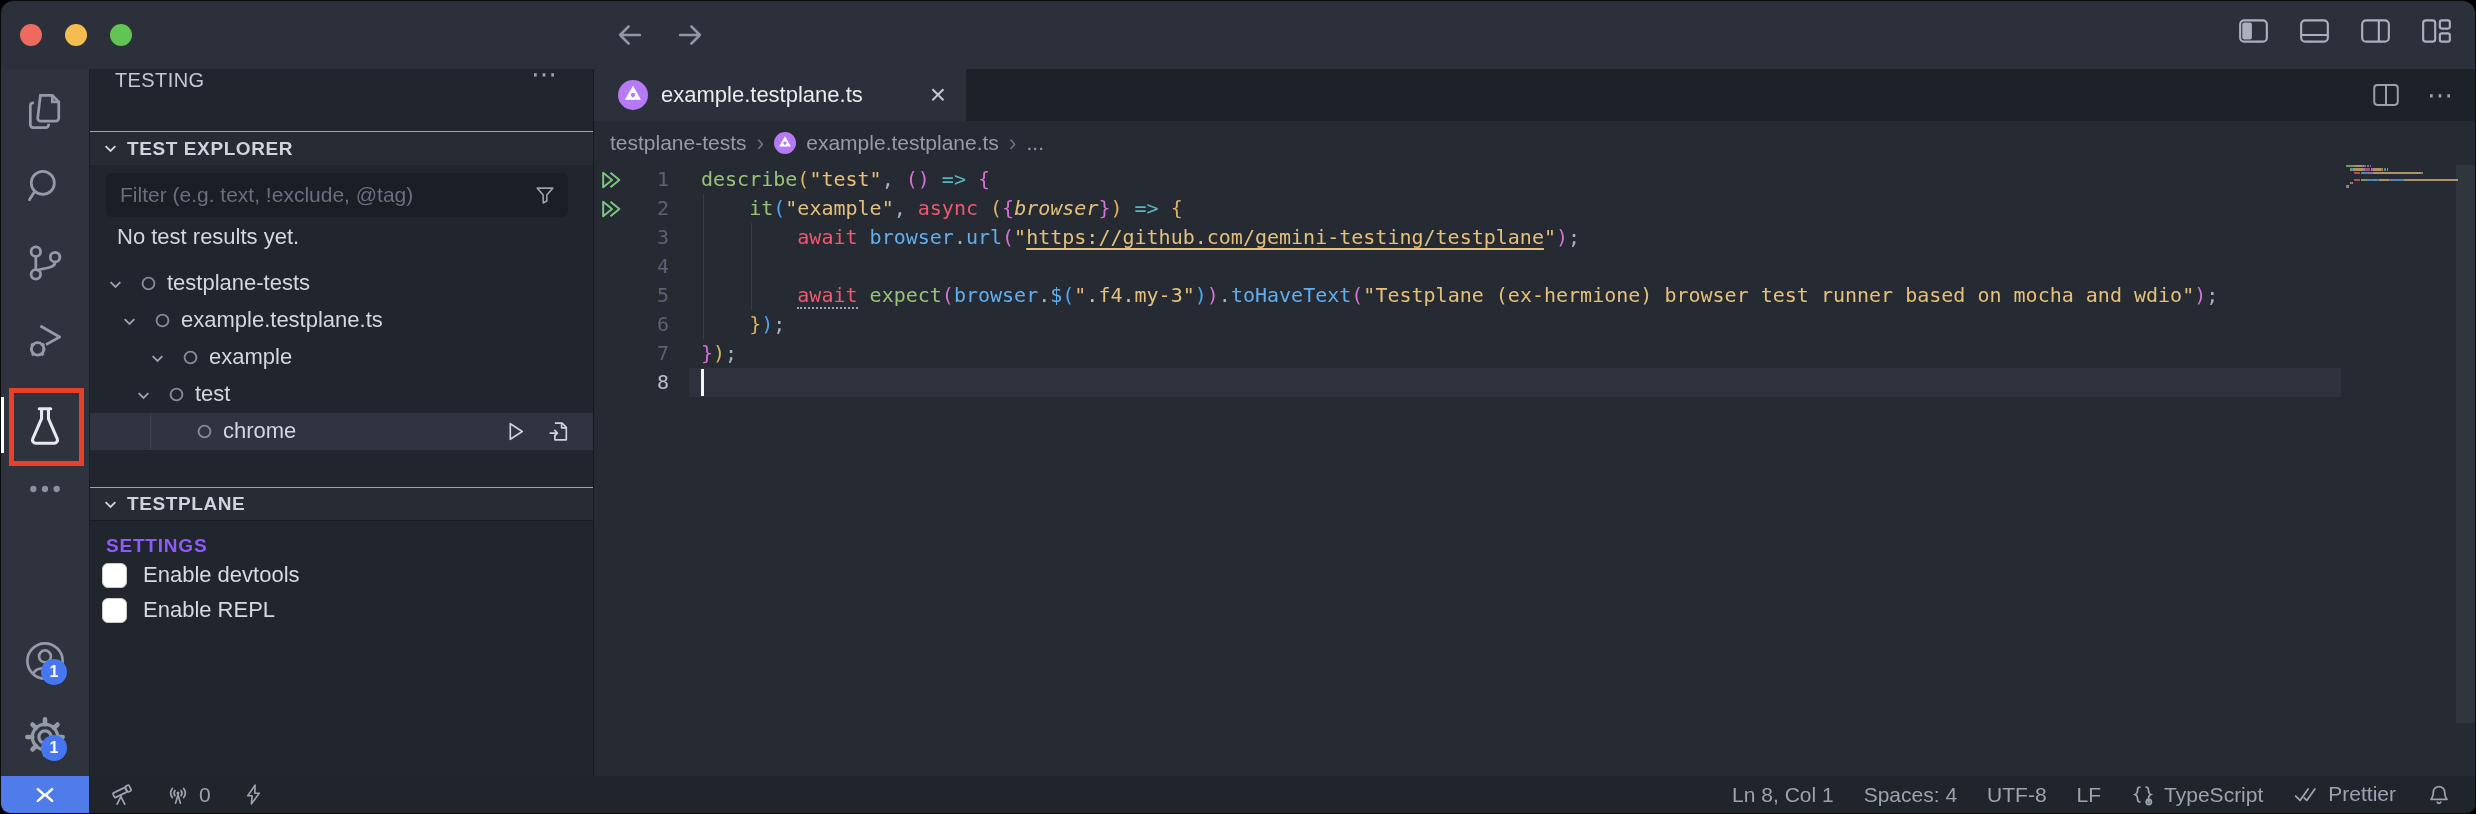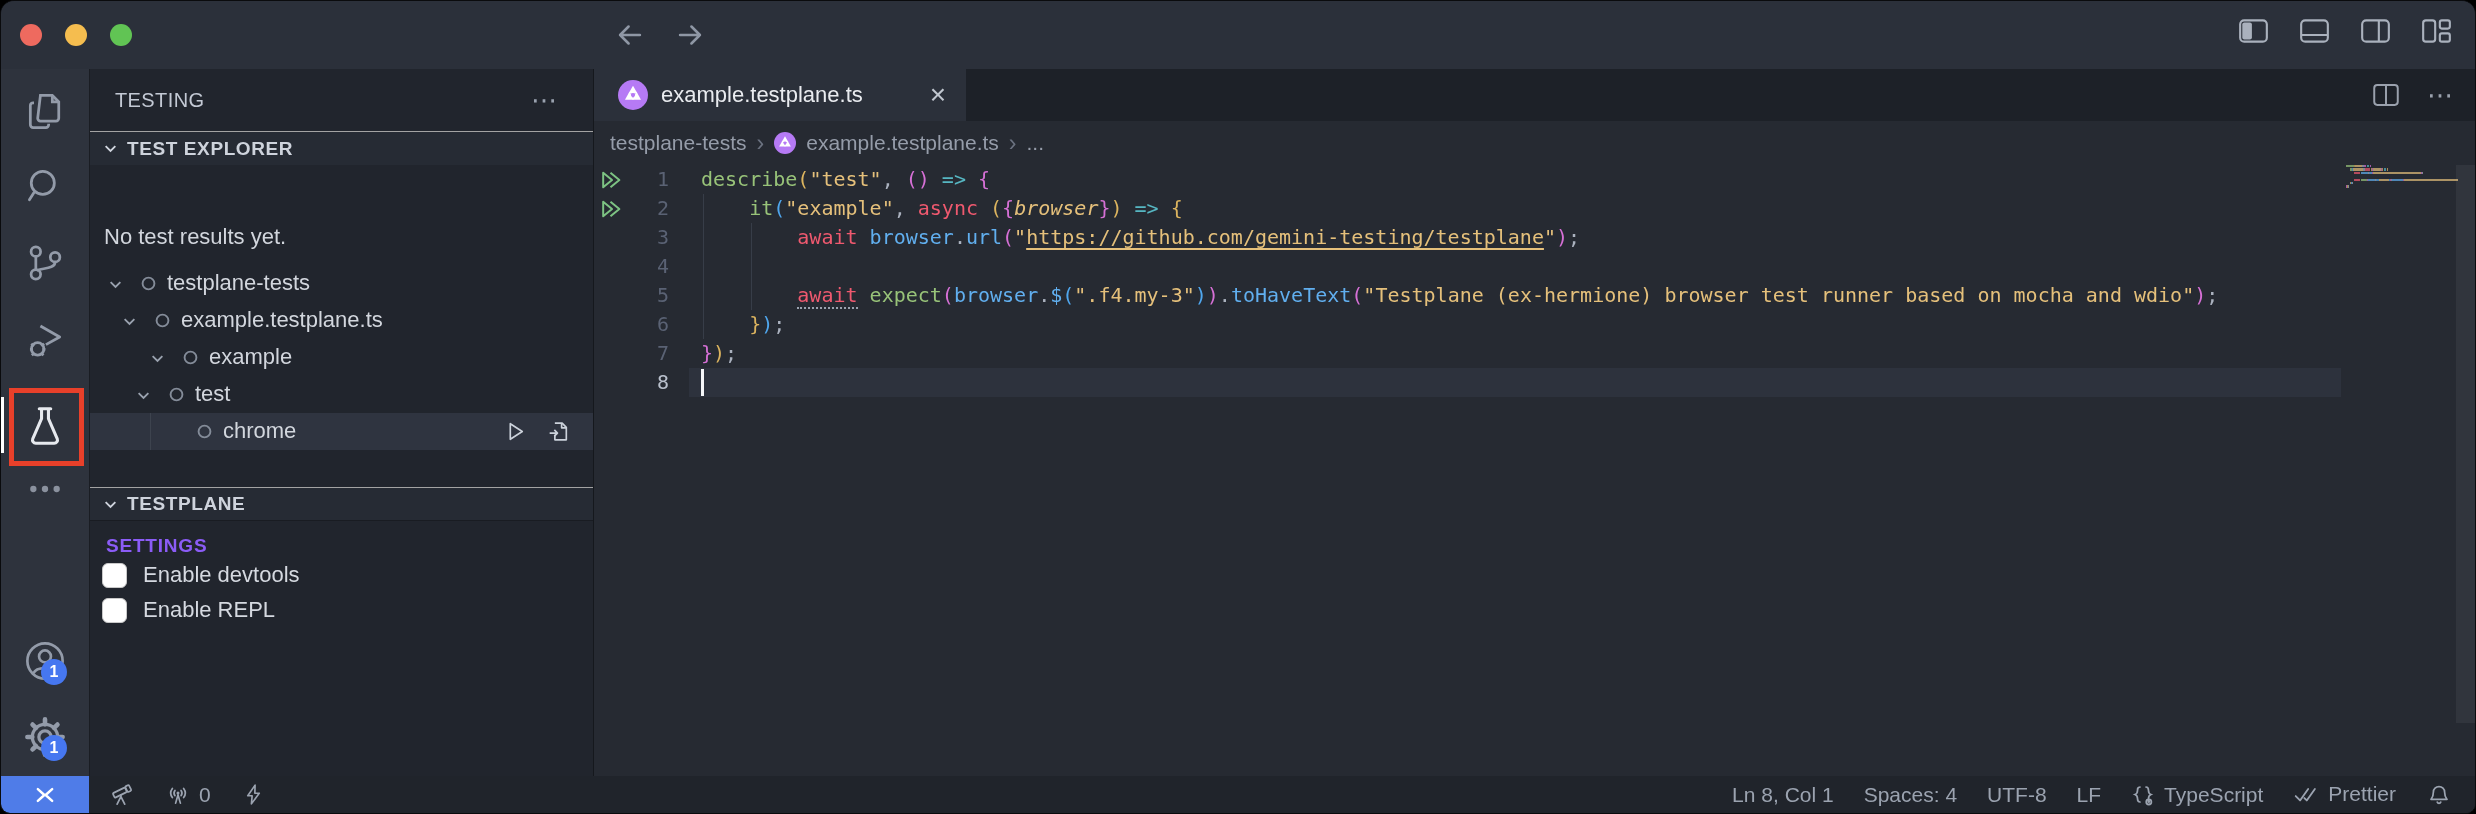--- a/index.html
+++ b/index.html
@@ -30,33 +30,33 @@
   .ab-badge { position:absolute; left:40px; top:26px; width:26px; height:26px; border-radius:50%;
               background:#4677f0; color:#fff; font-size:16px; font-weight:bold;
               display:flex; align-items:center; justify-content:center; }
   .active-bar { position:absolute; left:0; top:328px; width:3px; height:56px; background:#fff; }
   .annotation { position:absolute; left:8px; top:319px; width:75px; height:78px;
                 border:5px solid #e8402a; }
 
   
   .sidebar { position:relative; width:505px; background:#21252d; flex:none;
              border-left:1px solid #1a1d23; border-right:1px solid #15181d; color:#d2d6dd; }
-  .sb-header { height:62px; display:flex; align-items:center; padding:0 34px 0 25px; }
+  .sb-header { height:62px; display:flex; align-items:flex-start; padding:0 34px 0 25px; }
   .sb-title { font-size:20px; letter-spacing:.4px; color:#c3c9d4; }
   .sb-dots { margin-left:auto; color:#9aa2af; font-size:26px; letter-spacing:2px; line-height:10px; }
   .section-row { height:34px; background:#262b34; border-top:1px solid #a3a3a3;
                  display:flex; align-items:center; padding-left:12px; gap:8px; }
   .section-row .lbl { font-size:19px; font-weight:bold; letter-spacing:.6px; color:#ced3dc; }
   .filter { position:absolute; left:16px; top:104px; width:462px; height:44px;
             background:#1a1e25; border-radius:6px; border:none; display:flex; align-items:center; }
   .filter input { flex:1; background:transparent; border:none; outline:none; color:#c8cdd6;
                   font-size:21px; padding-left:14px; font-family:"Liberation Sans",sans-serif; }
   .filter input::placeholder { color:#68707f; }
   .filter svg { margin-right:12px; flex:none; }
-  .empty-msg { position:absolute; left:14px; top:155px; font-size:22px; color:#d2d6dd; }
+  .empty-msg { position:absolute; left:27px; top:155px; font-size:22px; color:#d2d6dd; }
   .tree { position:absolute; left:0; top:196px; width:100%; }
   .tree-row { position:relative; height:37px; display:flex; align-items:center; font-size:22px; }
   .tree-row.selected { background:#2f3440; }
   .tree-row .twisty { position:absolute; top:11px; }
   .tree-row .tcircle { position:absolute; top:9px; }
   .tree-row .tlabel { position:absolute; top:5px; color:#d2d6dd; }
   .tree-row .guide { position:absolute; left:60px; top:0; bottom:0; width:1px; background:#3d434e; }
   .tree-actions { position:absolute; right:22px; top:6px; display:flex; gap:18px; }
   .settings-lbl { position:absolute; left:16px; top:466px; font-size:19px; font-weight:bold;
                   letter-spacing:.8px; color:#8b5cf6; }
@@ -250,20 +250,26 @@
 
       <div class="section-row">
         <span>
           <svg width="17" height="17" viewBox="0 0 14 14" fill="none" stroke="#ced3dc" stroke-width="1.5">
               <path d="M3 5 L7 9 L11 5"></path>
             </svg>
         </span>
         <span class="lbl">TEST EXPLORER</span>
       </div>
 
+      <div class="filter">
+        <input placeholder="Filter (e.g. text, !exclude, @tag)" style="">
+        <svg width="22" height="22" viewBox="0 0 24 24" fill="none" stroke="#9aa2af" stroke-width="1.7" stroke-linejoin="round">
+            <path d="M3.5 4.5 h17 L14 12 v6.5 l-4 2.2 V12 z"></path>
+          </svg>
+      </div>
 
       <div class="empty-msg">No test results yet.</div>
 
       <div class="tree" id="tree">
           <div class="tree-row">
             <span class="twisty" style="left: 17px;">
               <svg width="17" height="17" viewBox="0 0 14 14" fill="none" stroke="#9aa2af" stroke-width="1.5">
                 <path d="M3 5 L7 9 L11 5"></path>
               </svg>
             </span>

